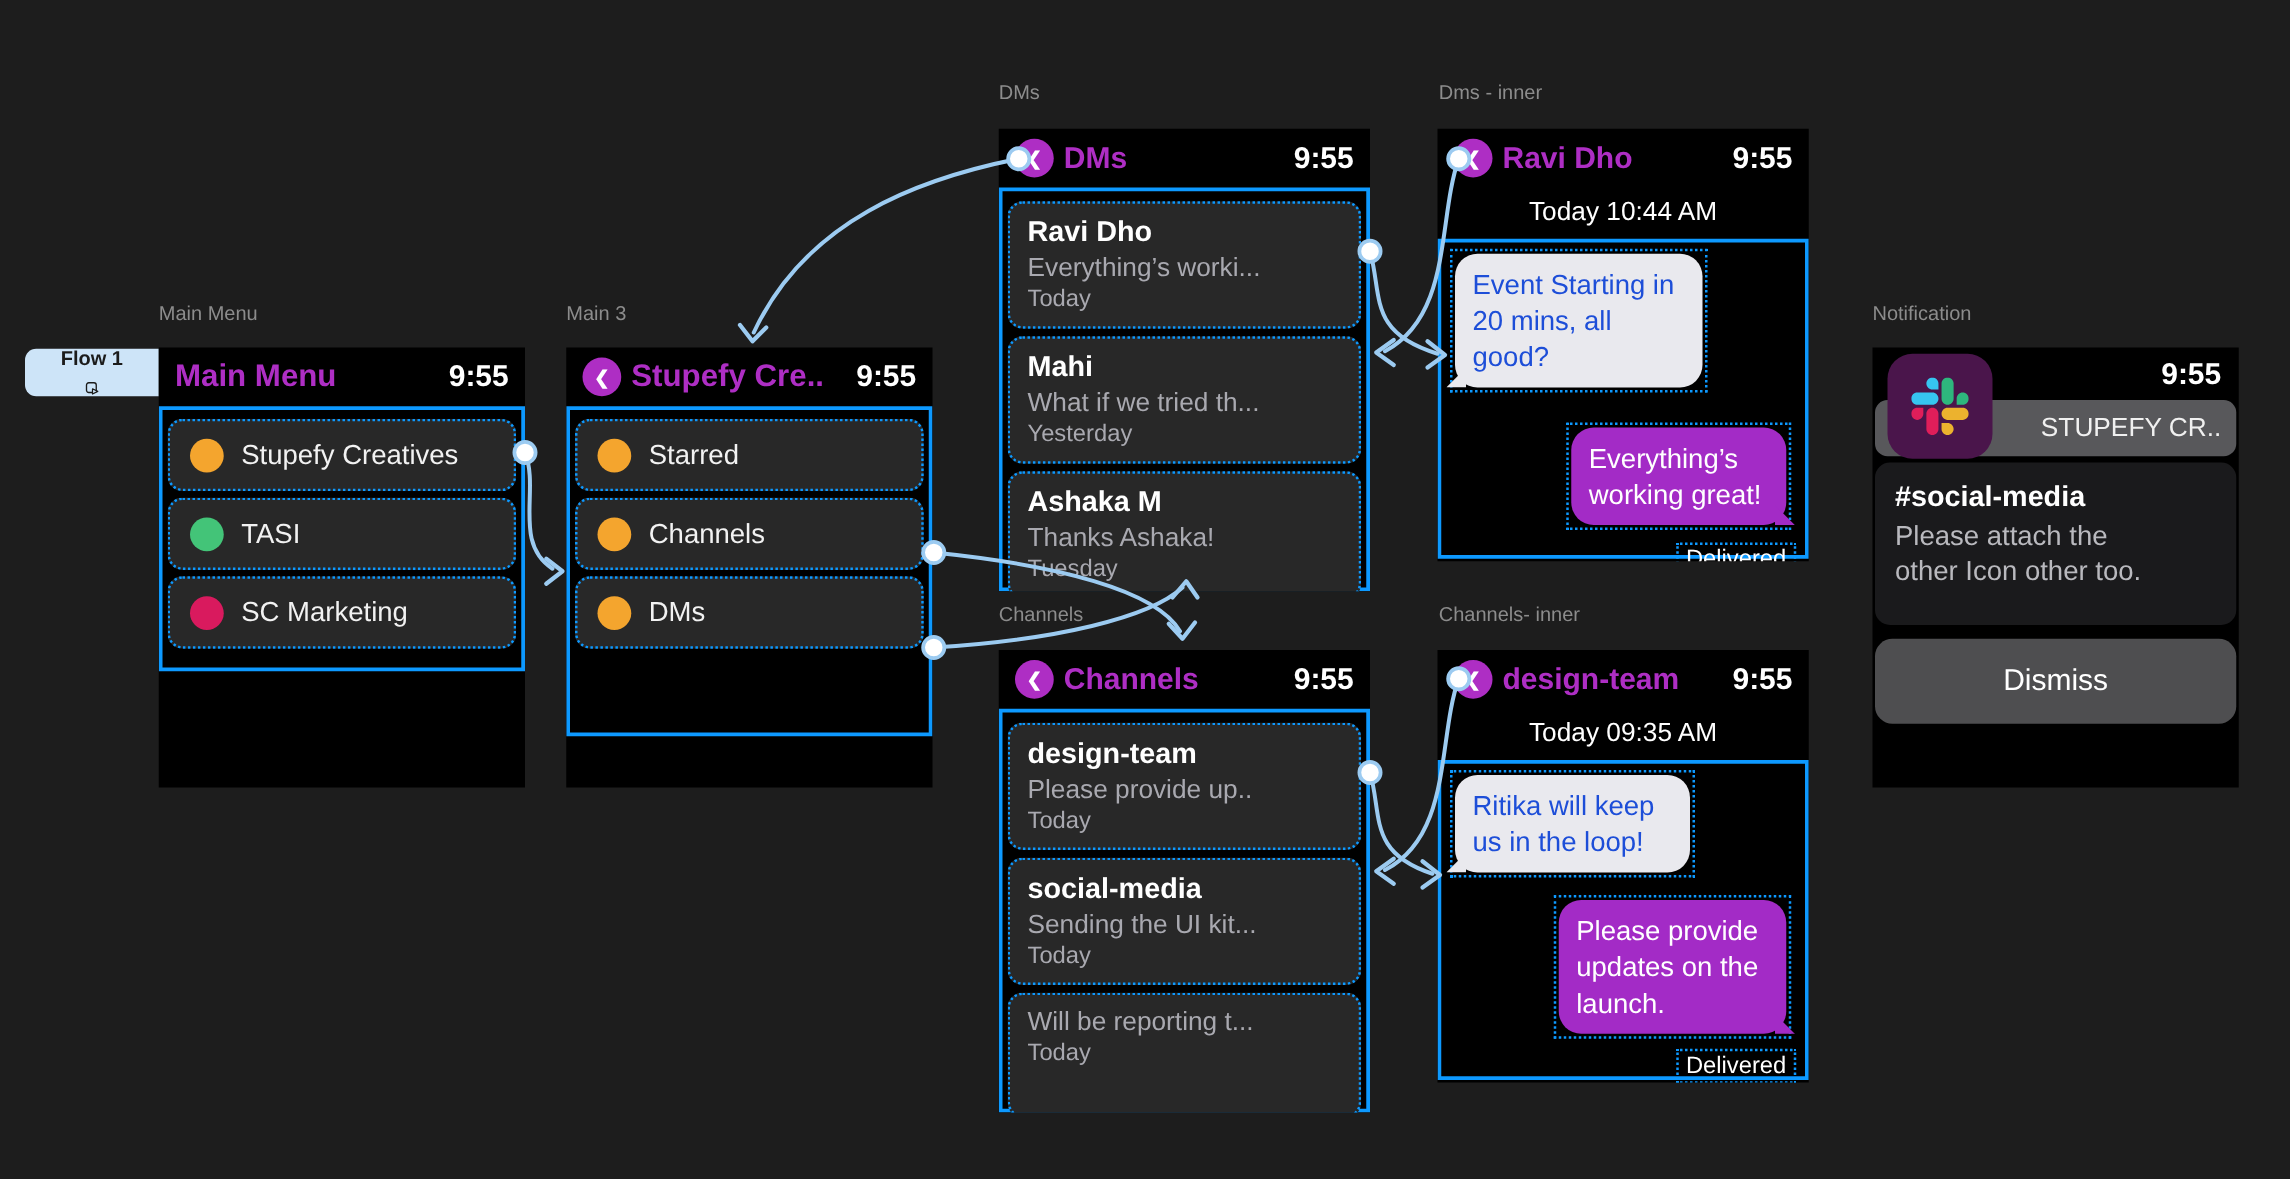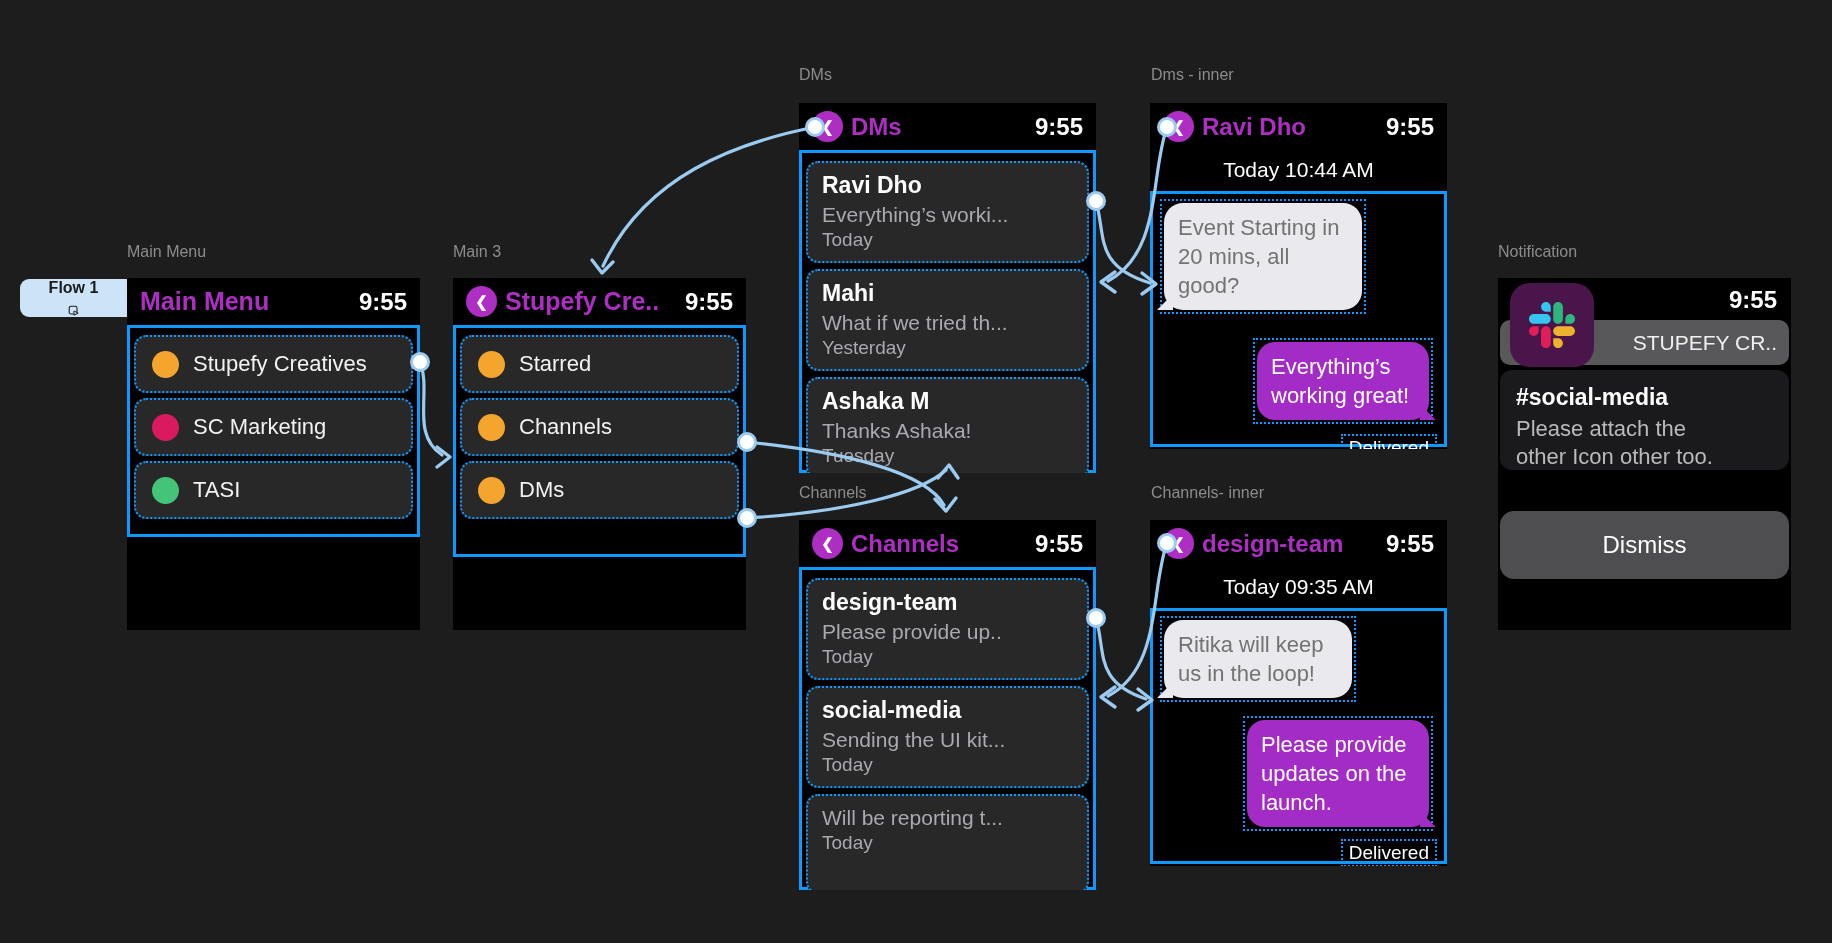--- a/index.html
+++ b/index.html
@@ -35,42 +35,42 @@
            border-radius:12px;padding:8px 14px;}
   .dm-name{color:#fff;font-weight:bold;font-size:23px;line-height:1.3;white-space:nowrap;}
   .dm-preview{color:var(--text-secondary);font-size:21px;line-height:1.3;white-space:nowrap;}
   .dm-date{color:var(--text-secondary);font-size:19px;line-height:1.3;white-space:nowrap;}
 
   .date-line{color:#fff;font-size:21px;text-align:center;margin-top:8px;}
   .chat-area{position:absolute;left:0;right:0;top:88px;bottom:2px;border:3px solid var(--select-blue);
              padding:5px 7px;display:flex;flex-direction:column;}
   .bubble-wrap{border:2px dotted var(--select-blue);padding:2px;width:fit-content;}
   .bubble{position:relative;border-radius:18px;padding:10px 14px;font-size:22px;line-height:1.32;}
-  .bubble.in{background:var(--bubble-white);color:#737373;border-radius:19px;}
+  .bubble.in{background:var(--bubble-white);color:#1d4ed8;}
   .bubble.out{background:var(--bubble-magenta);color:#fff;}
   .bubble.in::after{content:'';position:absolute;left:-7px;bottom:0;width:16px;height:16px;
       background:var(--bubble-white);clip-path:polygon(0 100%,100% 0,100% 100%);}
   .bubble.out::after{content:'';position:absolute;right:-7px;bottom:0;width:16px;height:16px;
       background:var(--bubble-magenta);clip-path:polygon(0 0,100% 100%,0 100%);}
   .wrap-out{margin-left:auto;}
   .delivered{margin-left:auto;border:2px dotted var(--select-blue);color:#fff;font-size:19px;
              padding:1px 6px;width:fit-content;}
 
   .flow-badge{position:absolute;left:20px;top:279px;width:107px;height:38px;background:#cde4f8;
       border-radius:9px 0 0 9px;display:flex;align-items:center;justify-content:center;gap:8px;cursor:pointer;flex-direction:column;}
   .flow-badge span{color:#1b1b1b;font-size:16px;font-weight:bold;}
 
   
   .notif-time{position:absolute;top:8px;right:14px;color:#fff;font-weight:bold;font-size:24px;}
   .notif-banner{position:absolute;top:42px;left:2px;right:2px;height:45px;background:#58585b;border-radius:10px;
       display:flex;align-items:center;justify-content:flex-end;padding-right:12px;}
   .notif-banner span{color:#f0f0f0;font-size:21px;white-space:nowrap;}
   .slack-app{position:absolute;top:5px;left:12px;width:84px;height:84px;background:#4a154b;border-radius:20px;
       display:flex;align-items:center;justify-content:center;}
-  .notif-body{position:absolute;top:92px;left:2px;right:2px;height:100px;background:#1a1a1c;border-radius:12px;
+  .notif-body{position:absolute;top:92px;left:2px;right:2px;height:130px;background:#1a1a1c;border-radius:12px;
       padding:14px 16px;}
   .notif-title{color:#fff;font-weight:bold;font-size:23px;margin-bottom:4px;}
   .notif-text{color:#b9b9be;font-size:22px;line-height:1.28;width:210px;}
   .dismiss-btn{position:absolute;top:233px;left:2px;right:2px;height:68px;background:#4e4e50;border-radius:14px;
       display:flex;align-items:center;justify-content:center;cursor:pointer;}
   .dismiss-btn span{color:#fff;font-size:24px;}
 
   svg.overlay{position:absolute;left:0;top:0;pointer-events:none;}
   .flow-path{fill:none;stroke:var(--arrow-blue);stroke-width:3.2;stroke-linecap:round;}
   .flow-head{fill:none;stroke:var(--arrow-blue);stroke-width:3.4;stroke-linecap:round;stroke-linejoin:round;}
@@ -101,39 +101,39 @@
     <div class="w-header">
       <div class="w-title" style="font-size:25px">Main Menu</div>
       <div class="w-time">9:55</div>
     </div>
     <div class="sel-solid" style="top:47px;height:212px">
       <div class="menu-item">
         <div class="cdot orange"></div>
         <div class="mlabel">Stupefy Creatives</div>
       </div>
       <div class="menu-item">
+        <div class="cdot green"></div>
+        <div class="mlabel">TASI</div>
+      </div>
+      <div class="menu-item">
         <div class="cdot pink"></div>
         <div class="mlabel">SC Marketing</div>
       </div>
-      <div class="menu-item">
-        <div class="cdot green"></div>
-        <div class="mlabel">TASI</div>
-      </div>
     </div>
   </div>
 
   <div class="watch" style="left:453px;top:278px;width:293px;height:352px">
     <div class="w-header">
       <div class="chev">
           <span>❮</span>
         </div>
       <div class="w-title" style="font-size:25px">Stupefy Cre..</div>
       <div class="w-time">9:55</div>
     </div>
-    <div class="sel-solid" style="top:47px;height:232px">
+    <div class="sel-solid" style="top:47px;height:264px">
       <div class="menu-item">
         <div class="cdot orange"></div>
         <div class="mlabel">Starred</div>
       </div>
       <div class="menu-item">
         <div class="cdot orange"></div>
         <div class="mlabel">Channels</div>
       </div>
       <div class="menu-item">
         <div class="cdot orange"></div>

